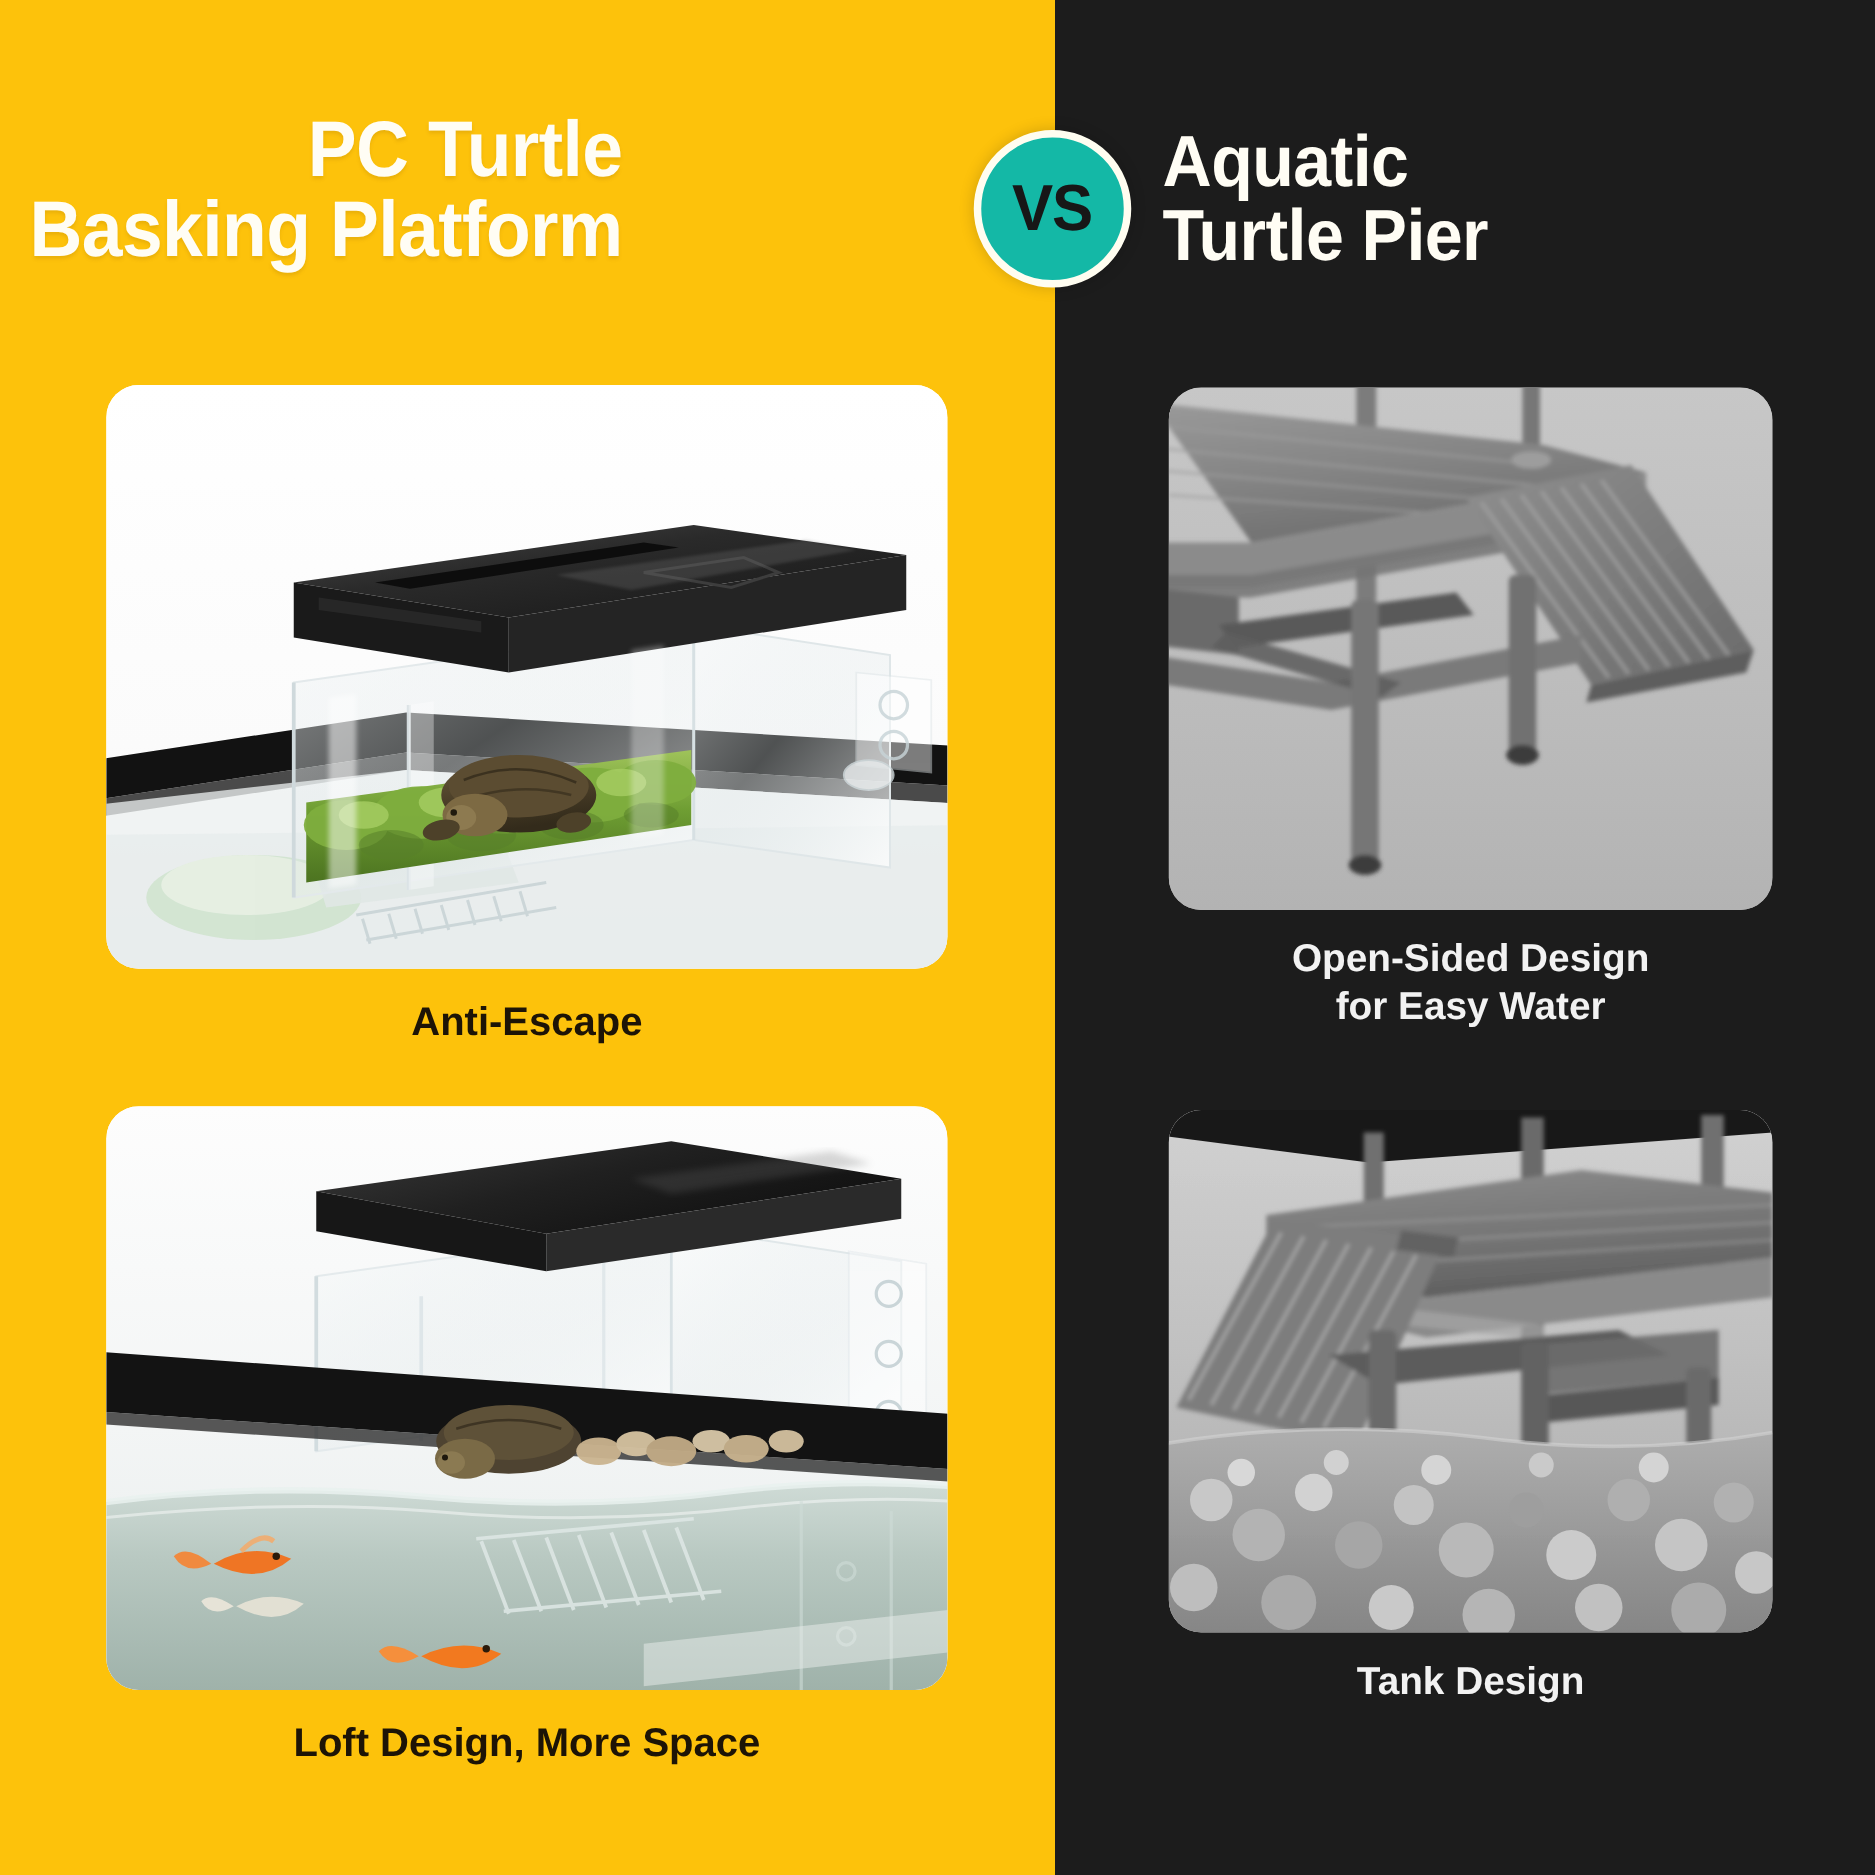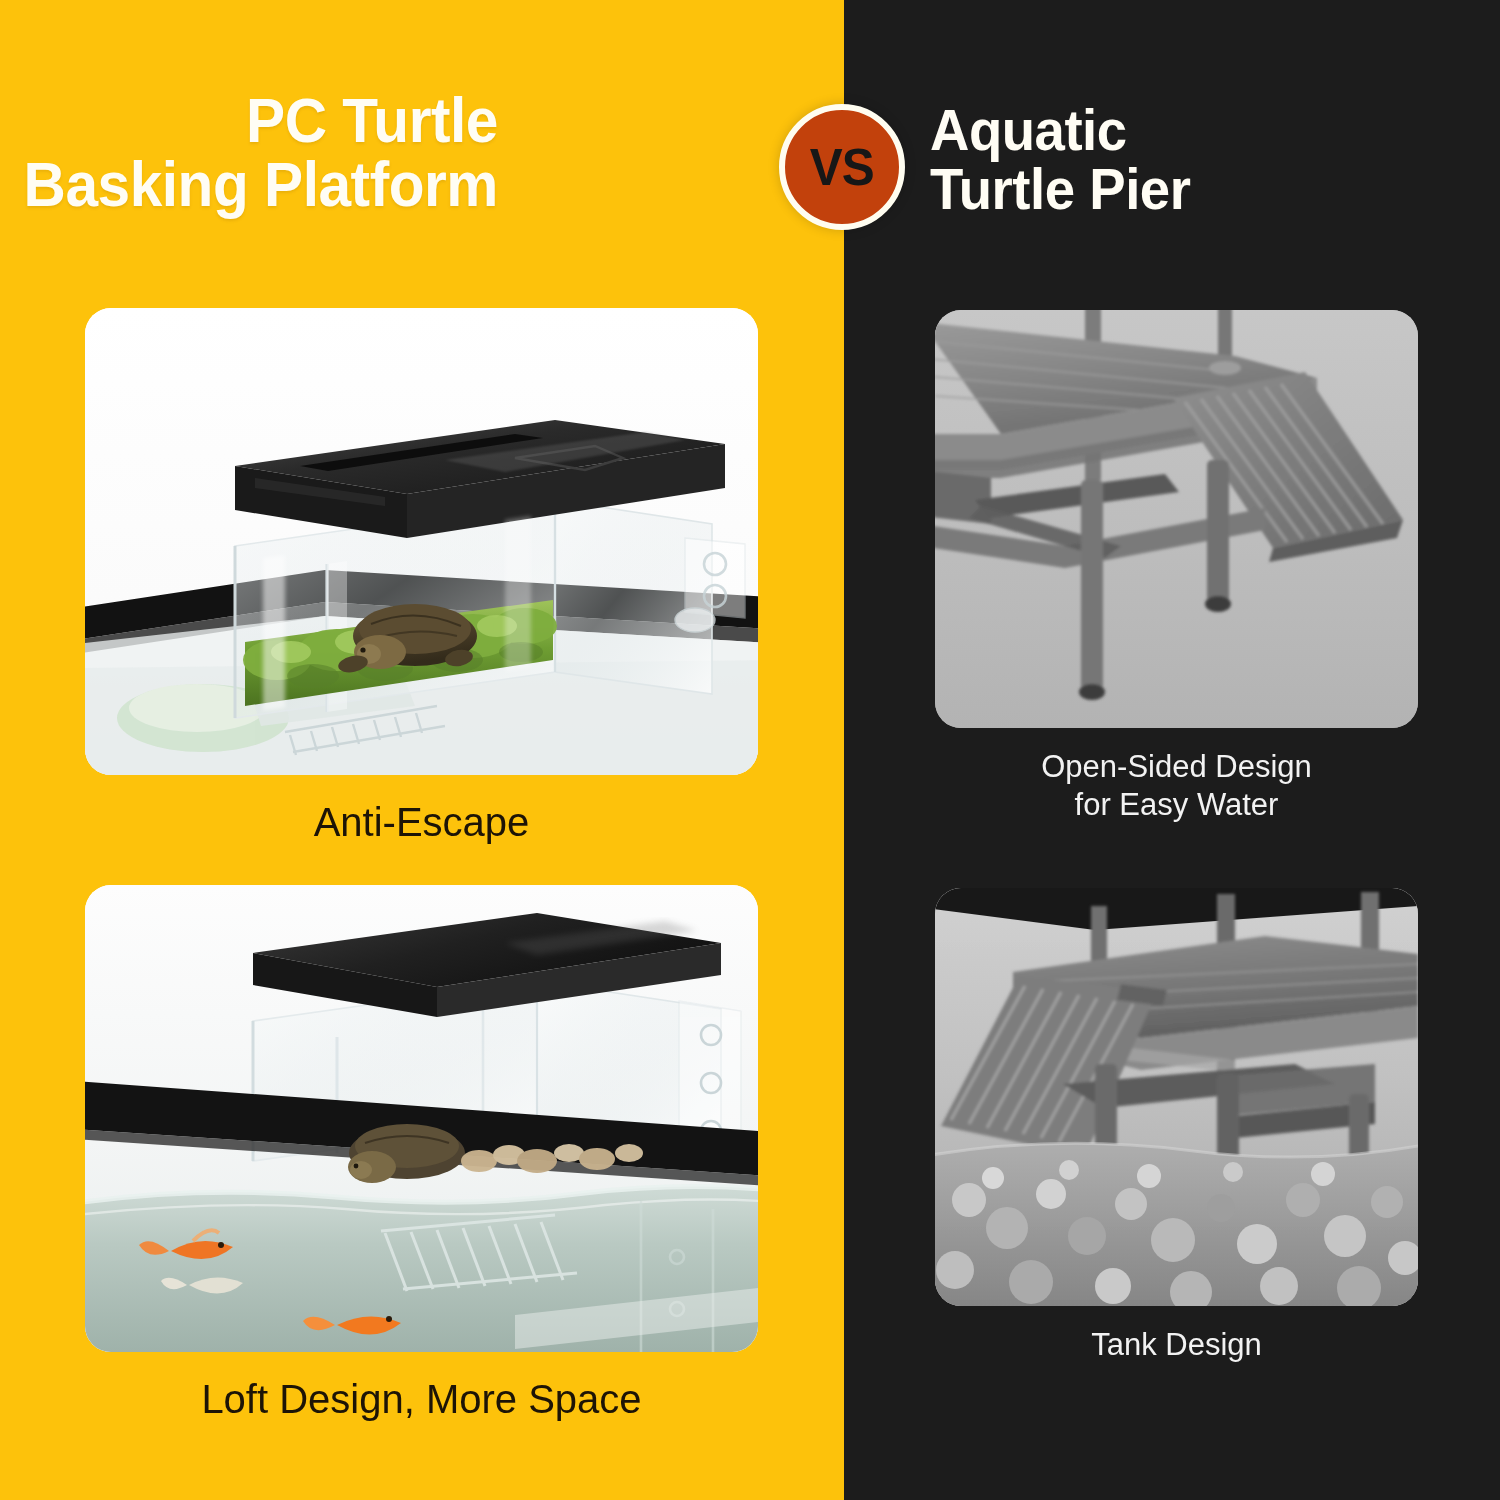--- a/index.html
+++ b/index.html
@@ -56,21 +56,21 @@
     transform-origin:0% 50%;
   }
   .title .ln { display:block; white-space:nowrap; }
 
   
   .vs-badge {
     position:absolute;
     left:779px; top:104px;
     width:126px; height:126px;
     border-radius:50%;
-    background:#c2410c;
+    background:#14b8a6;
     border:6px solid #fffdf0;
     display:flex; align-items:center; justify-content:center;
     box-shadow:0 0 12px rgba(0,0,0,.18);
     z-index:6;
   }
   .vs-badge .vs-text {
     font-size:52px; font-weight:bold; color:#171717;
     letter-spacing:-1px; transform:scaleX(0.95);
     line-height:1;
   }
@@ -88,27 +88,27 @@
   #card-tr { top:310px; height:418px; }
   #card-br { top:888px; height:418px; }
 
   
   .caption {
     position:absolute;
     text-align:center;
     line-height:1.22;
     font-weight:normal;
   }
-  .cap-left  { color:#1d1406; font-size:40px; left:85px; width:673px; }
+  .cap-left  { color:#1d1406; font-size:32px; left:85px; width:673px; }
   .cap-right { color:#f2f2f2; font-size:31px; left:935px; width:483px; }
   #cap-tl { top:798px; }
   #cap-bl { top:1375px; }
   #cap-tr { top:748px; }
   #cap-br { top:1326px; }
-  .caption .ln { display:block; }
+  .caption .ln { display:block;font-weight:bold; }
   .gray  { filter:grayscale(1) contrast(1.02); }
 
   svg.scene-svg { position:absolute; inset:0; width:100%; height:100%; display:block; }
 </style>
 </head>
 <body>
 
 <div id="root">
 
   <div class="bg-left"></div>

